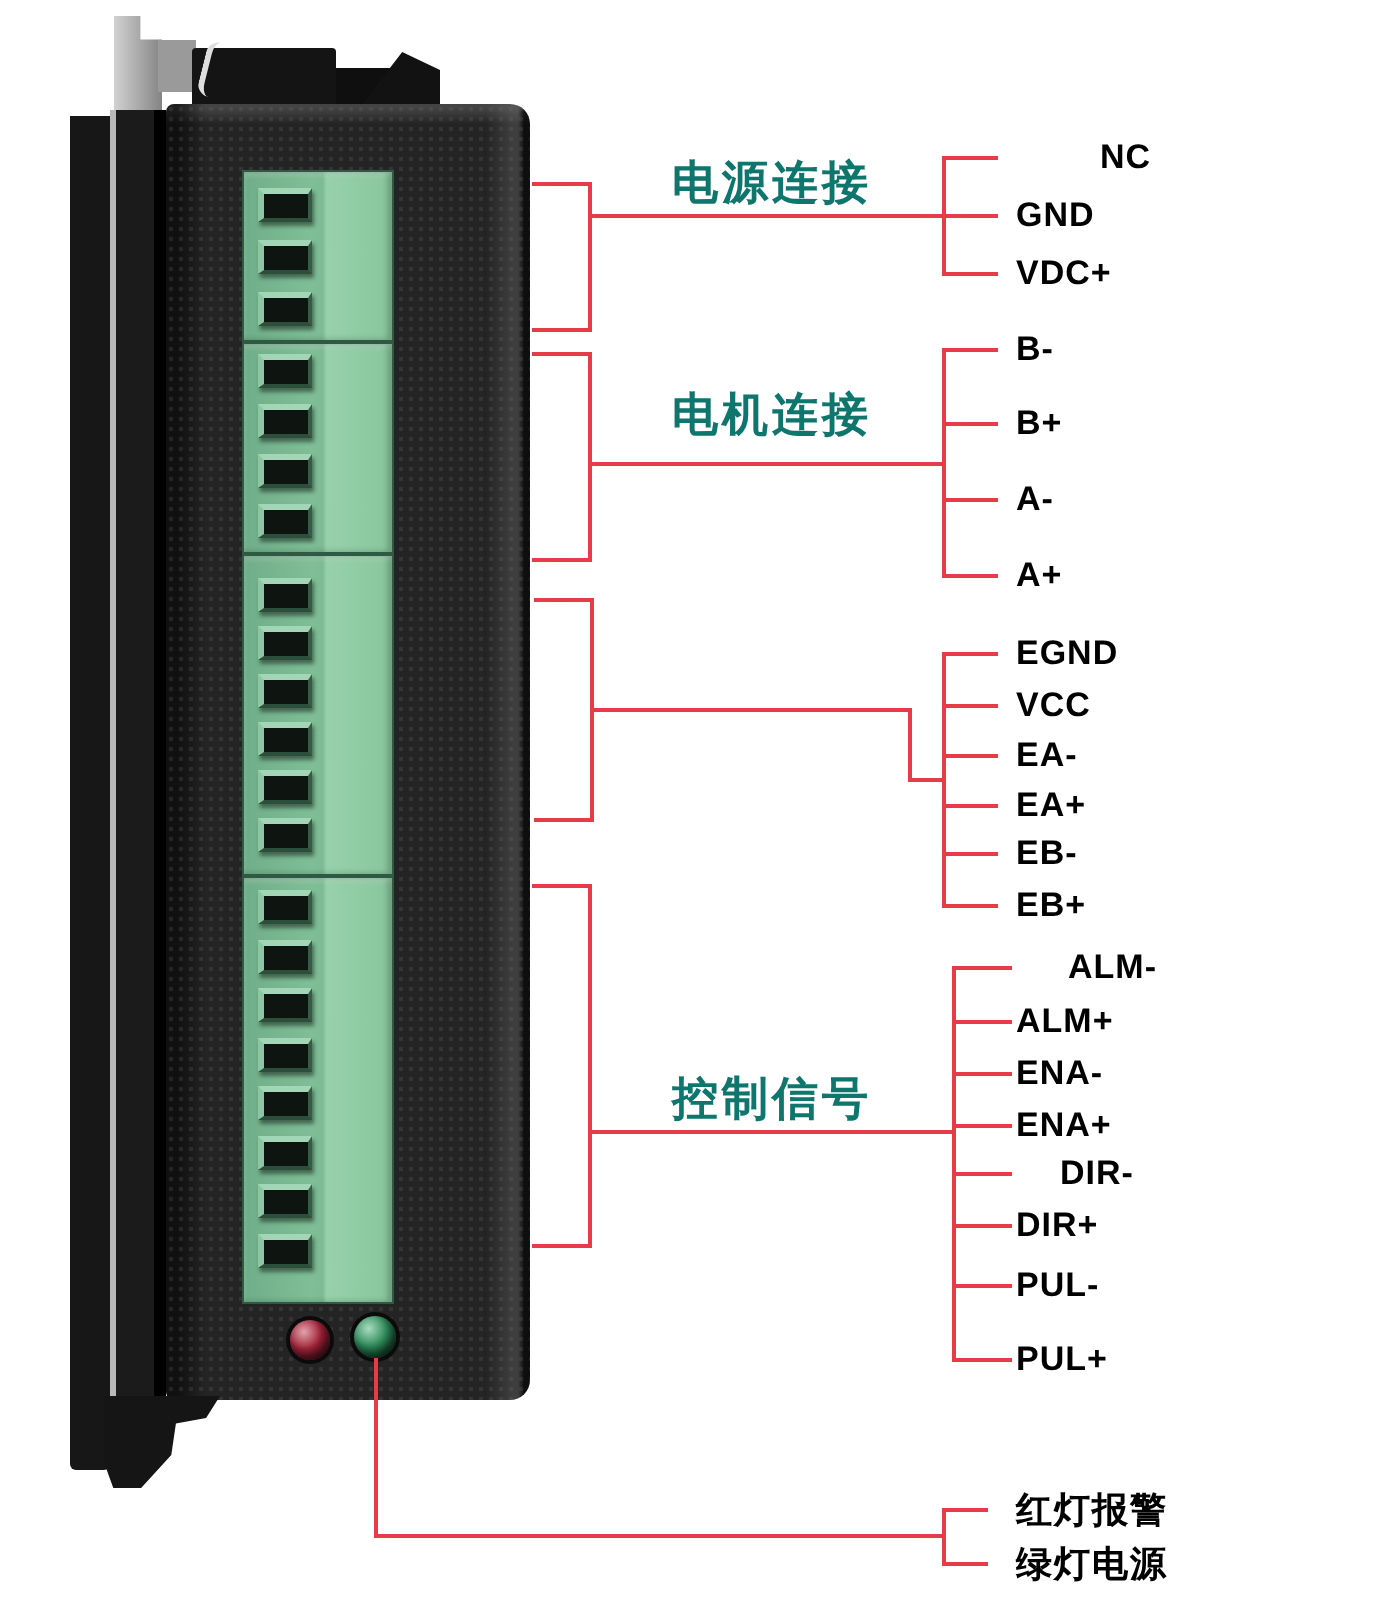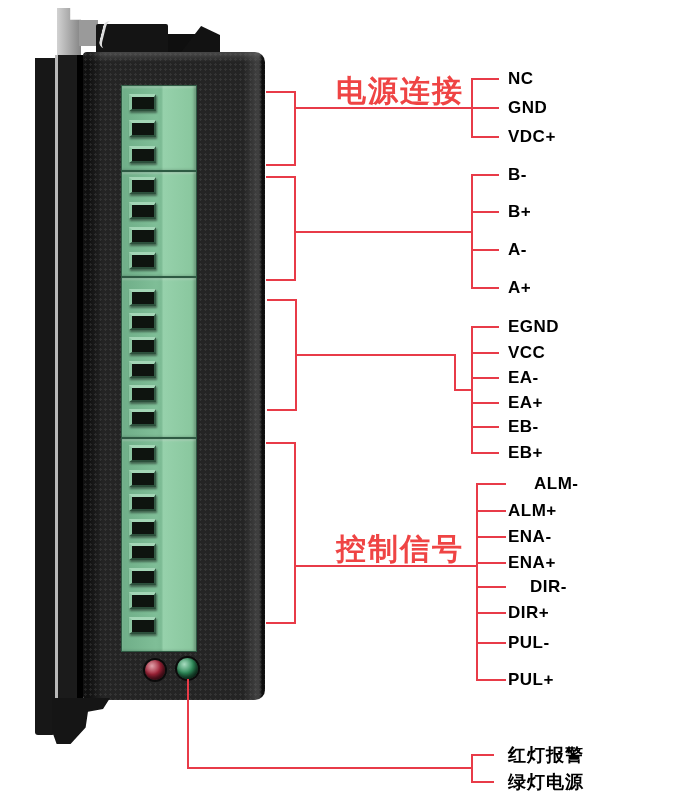--- a/index.html
+++ b/index.html
@@ -4,21 +4,21 @@
 <style>
   html,body{margin:0;padding:0;background:#fff;}
   #stage{
     position:relative;width:699px;height:800px;background:#ffffff;overflow:hidden;
     font-family:"Liberation Sans",sans-serif;
   }
   
   .cline{position:absolute;background:var(--line-red);}
   
   .group-label{
-    position:absolute;color:#ef4444;font-weight:bold;font-size:30px;
+    position:absolute;color:#0f766e;font-weight:bold;font-size:23px;
     letter-spacing:2px;white-space:nowrap;line-height:26px;
   }
   .pin-label{
     position:absolute;left:508px;color:#000;font-weight:bold;font-size:17px;
     height:22px;line-height:22px;white-space:nowrap;letter-spacing:.5px;
   }
   .pin-label.cjk{font-size:18px;letter-spacing:1px;text-align:center;}
   
   .dev{position:absolute;}
   #dev-left-strip{left:35px;top:58px;width:20px;height:677px;background:#171717;border-radius:0 0 3px 3px;}
@@ -111,23 +111,24 @@
       <div class="t-hole" style="top: 104px;"></div>
       <div class="t-hole" style="top: 128.5px;"></div>
       <div class="t-hole" style="top: 153px;"></div>
       <div class="t-hole" style="top: 177.5px;"></div>
     </div>
 
   <div class="led" id="led-red"></div>
   <div class="led" id="led-green"></div>
 
   <div class="group-label" style="left:336px;top:78px;">电源连接</div>
+  <div class="group-label" style="left:336px;top:194px;">电机连接</div>
   <div class="group-label" style="left:336px;top:536px;">控制信号</div>
 
-  <div class="pin-label" style="top:68px;">NC</div>
+  <div class="pin-label" style="top:68px;margin-left:42px;">NC</div>
   <div class="pin-label" style="top:97px;">GND</div>
   <div class="pin-label" style="top:126px;">VDC+</div>
 
   <div class="pin-label" style="top:164px;">B-</div>
   <div class="pin-label" style="top:201px;">B+</div>
   <div class="pin-label" style="top:239px;">A-</div>
   <div class="pin-label" style="top:277px;">A+</div>
 
   <div class="pin-label" style="top:316px;">EGND</div>
   <div class="pin-label" style="top:342px;">VCC</div>

